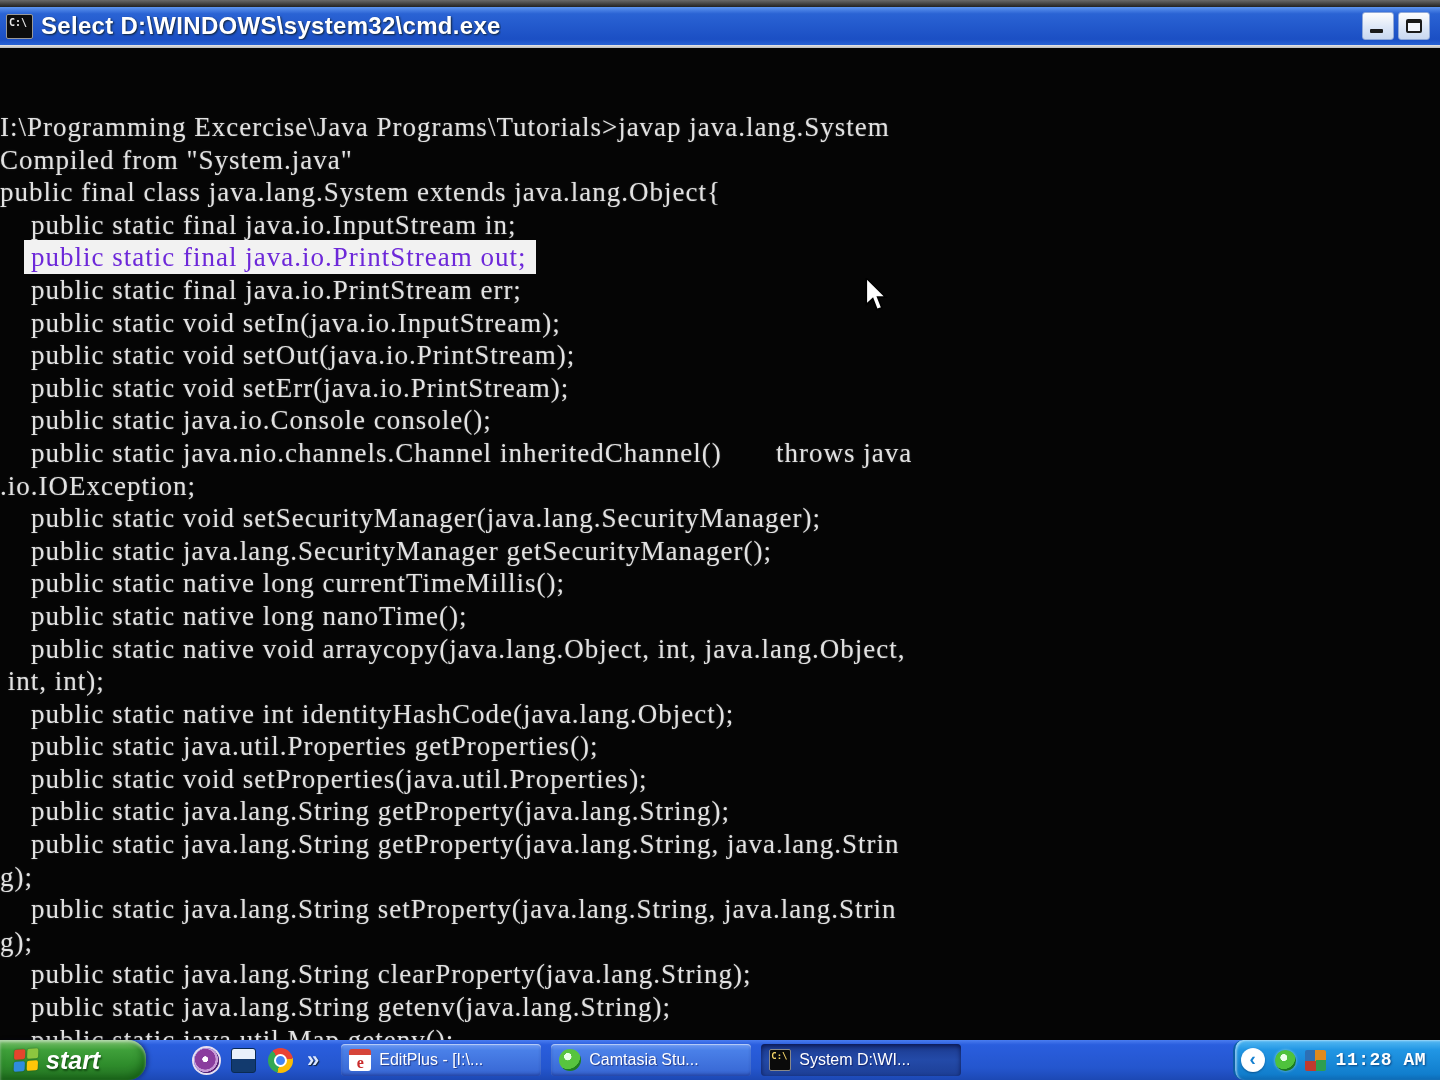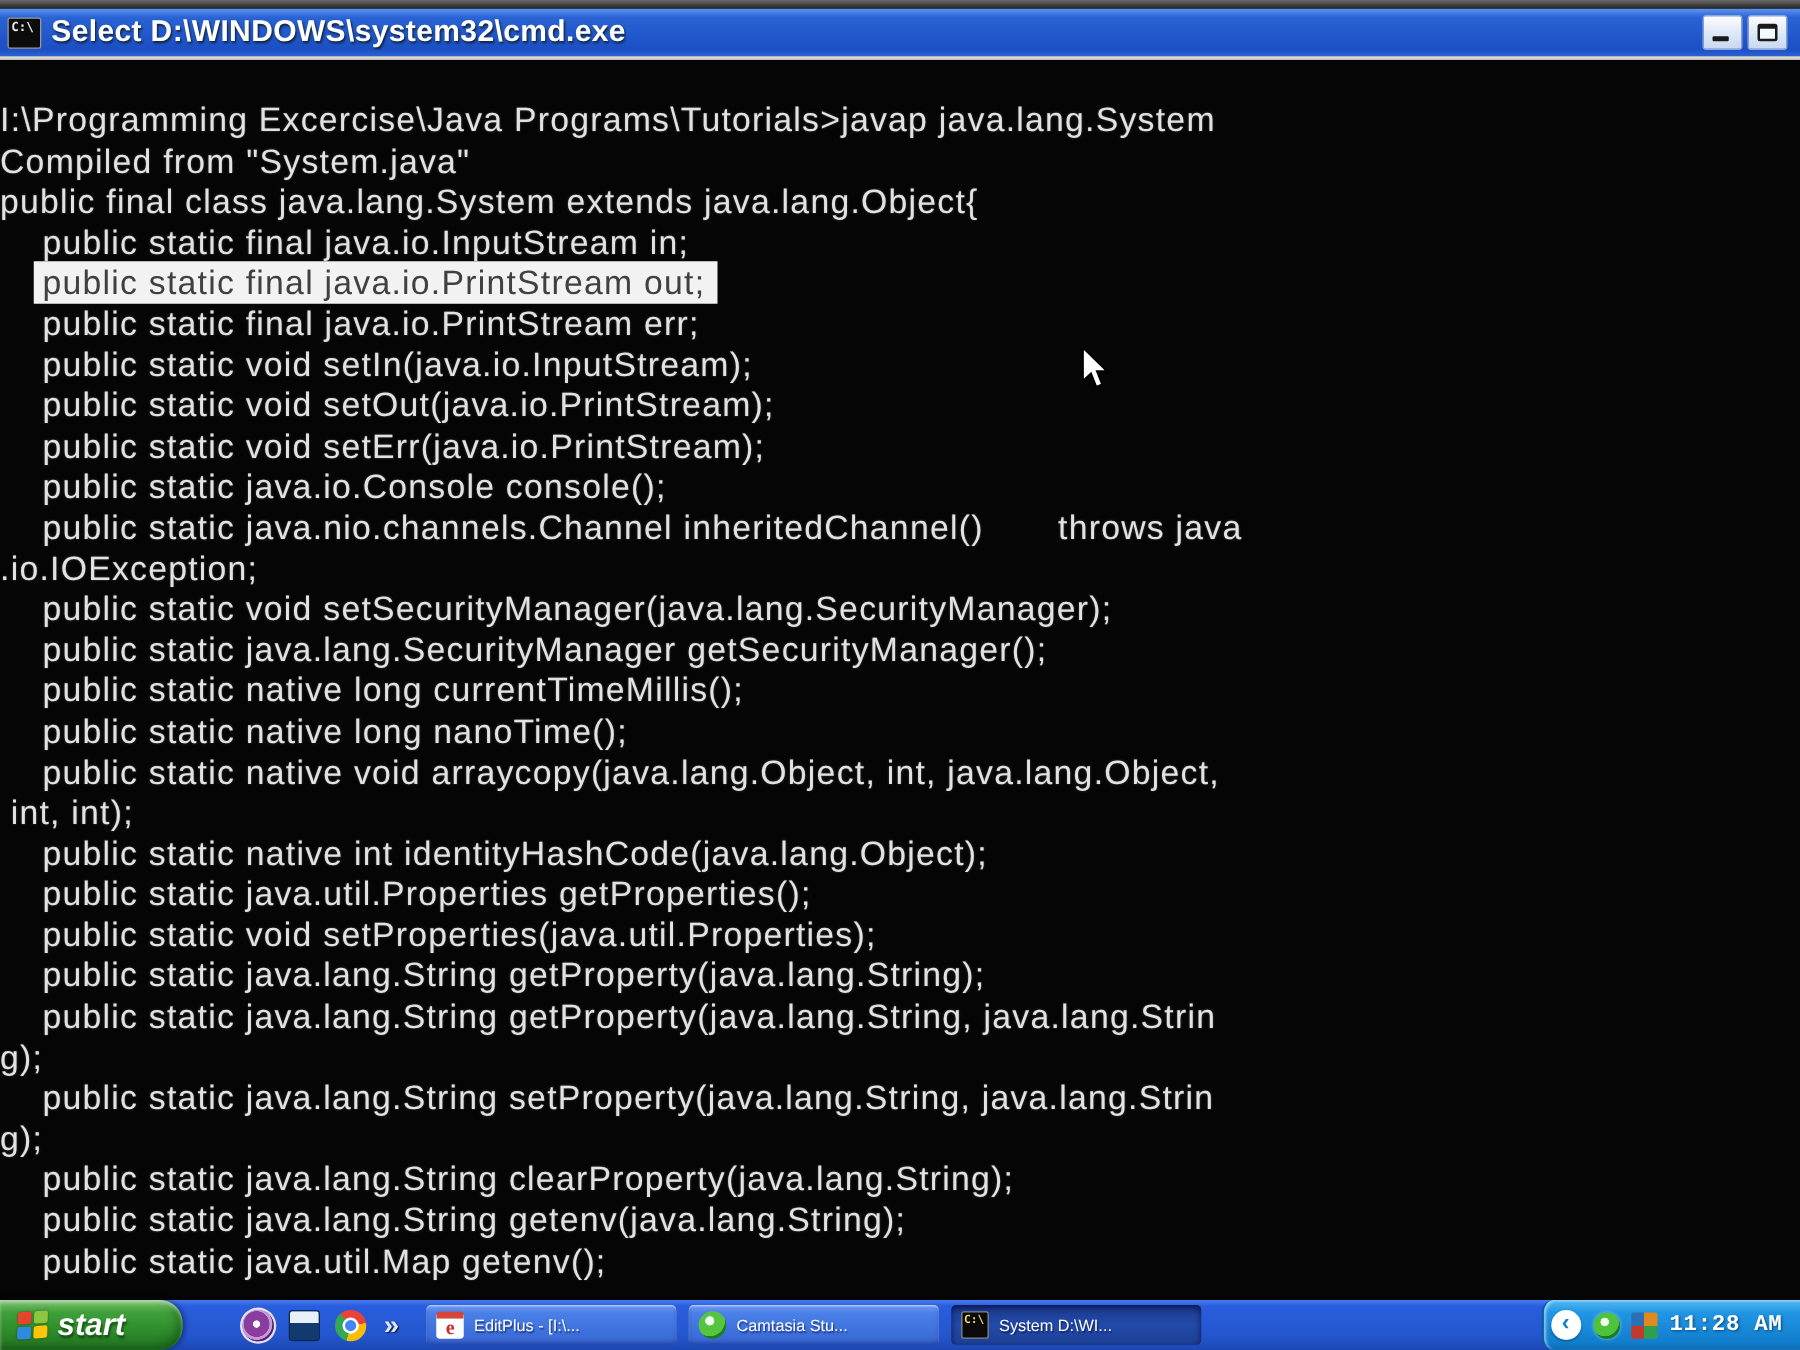--- a/index.html
+++ b/index.html
@@ -23,28 +23,28 @@
     width:32px; height:28px; border:1px solid #8fa8d8; border-radius:3px;
     background:linear-gradient(180deg,#fdfdfd,#dde7f7 55%,#c9d8f0); position:relative; cursor:default;
   }
   .glyph-min { position:absolute; left:7px; bottom:6px; width:13px; height:4px; background:#1a1a1a; border-radius:1px;}
   .glyph-max { position:absolute; left:7px; top:6px; width:16px; height:14px; border:2px solid #1a1a1a; border-top-width:4px; border-radius:2px; background:#f4f8ff;}
   .titlebar-border { height:3px; background:linear-gradient(180deg,#e9e9e9,#b9b9b9); }
 
   
   .console {
     position:absolute; left:0; top:48px; width:1440px; height:992px;
-    background:#050505; overflow:hidden; padding-top:32px;
-    font-family:Liberation Sans, sans-serif; font-size:27px; line-height:32.6px;
+    background:#050505; overflow:hidden; padding-top:63px;
+    font-family:Liberation Serif, serif; font-size:27px; line-height:32.6px;
     color:var(--console-text); letter-spacing:1px; white-space:pre;
     text-shadow:0 0 2px rgba(255,255,255,.28);
   }
   .term-line { height:32.6px; }
   .hl {
-    background:var(--highlight-bg); color:#404040; text-shadow:none;
+    background:var(--highlight-bg); color:#6d28d9; text-shadow:none;
     padding:2px 10px 2px 7px; margin-left:-7px;margin-top:20px;
   }
 
   
   .cursor { position:absolute; left:862px; top:278px; width:28px; height:34px; z-index:50; }
 
   
   .taskbar {
     position:absolute; left:0; bottom:0; width:1440px; height:40px; display:flex; align-items:center;
     background:linear-gradient(180deg,#4a7df0 0%, var(--taskbar-blue) 12%, #2456ce 70%, #1c48b4 100%);
@@ -74,21 +74,21 @@
   .task-buttons { display:flex; gap:10px; margin-left:22px; flex:0 0 auto;}
   .task-btn {
     width:200px; height:32px; border-radius:4px; display:flex; align-items:center; gap:8px; padding:0 8px; cursor:default;
     background:linear-gradient(180deg,#6f9bf2 0%, #4a80e8 20%, #3b6cd8 80%, #3563cd 100%);
     box-shadow:inset 0 1px 1px rgba(255,255,255,.55), inset 0 -2px 3px rgba(0,0,80,.3);
   }
   .task-btn.active {
     background:linear-gradient(180deg,#1b3a8e 0%, #234aa8 50%, #1d3f96 100%);
     box-shadow:inset 0 2px 5px rgba(0,0,40,.65);
   }
-  .task-label { color:#fff; font-size:13px; white-space:nowrap; overflow:hidden; text-overflow:clip; text-shadow:1px 1px 1px rgba(0,0,60,.5);}
+  .task-label { color:#fff; font-size:16px; white-space:nowrap; overflow:hidden; text-overflow:clip; text-shadow:1px 1px 1px rgba(0,0,60,.5);}
   .tb-ico { width:22px; height:22px; flex:0 0 auto; display:inline-flex; align-items:center; justify-content:center; font-weight:bold;}
   .icon-editplus { background:#fff; border-radius:3px; color:#c92c2c; font-size:16px; border-top:6px solid #d6453a; font-family:"Liberation Serif",serif;}
   .icon-camtasia { border-radius:50%; background:radial-gradient(circle at 40% 35%, #eaffea 0 18%, #57c43f 20% 62%, #1e7d22 64% 100%);}
   .icon-cmd { background:#0a0a0a; border:1px solid #888; border-radius:2px; color:#f4d468; font-family:"DejaVu Sans Mono",monospace; font-size:9px; align-items:flex-start; justify-content:flex-start; padding:1px;}
   .icon-paint { background:linear-gradient(180deg,#b8cbe0 0 30%, #c9a96a 30% 100%); border-radius:3px; position:relative;}
   .icon-paint::before { content:''; position:absolute; left:4px; top:2px; width:4px; height:9px; background:#c2362e; transform:rotate(-14deg);}
   .icon-paint::after { content:''; position:absolute; right:5px; top:2px; width:4px; height:9px; background:#2e5ec2; transform:rotate(12deg);}
 
   .tray {
     margin-left:auto; height:40px; display:flex; align-items:center; gap:10px; padding:0 14px 0 6px; flex:0 0 auto;

